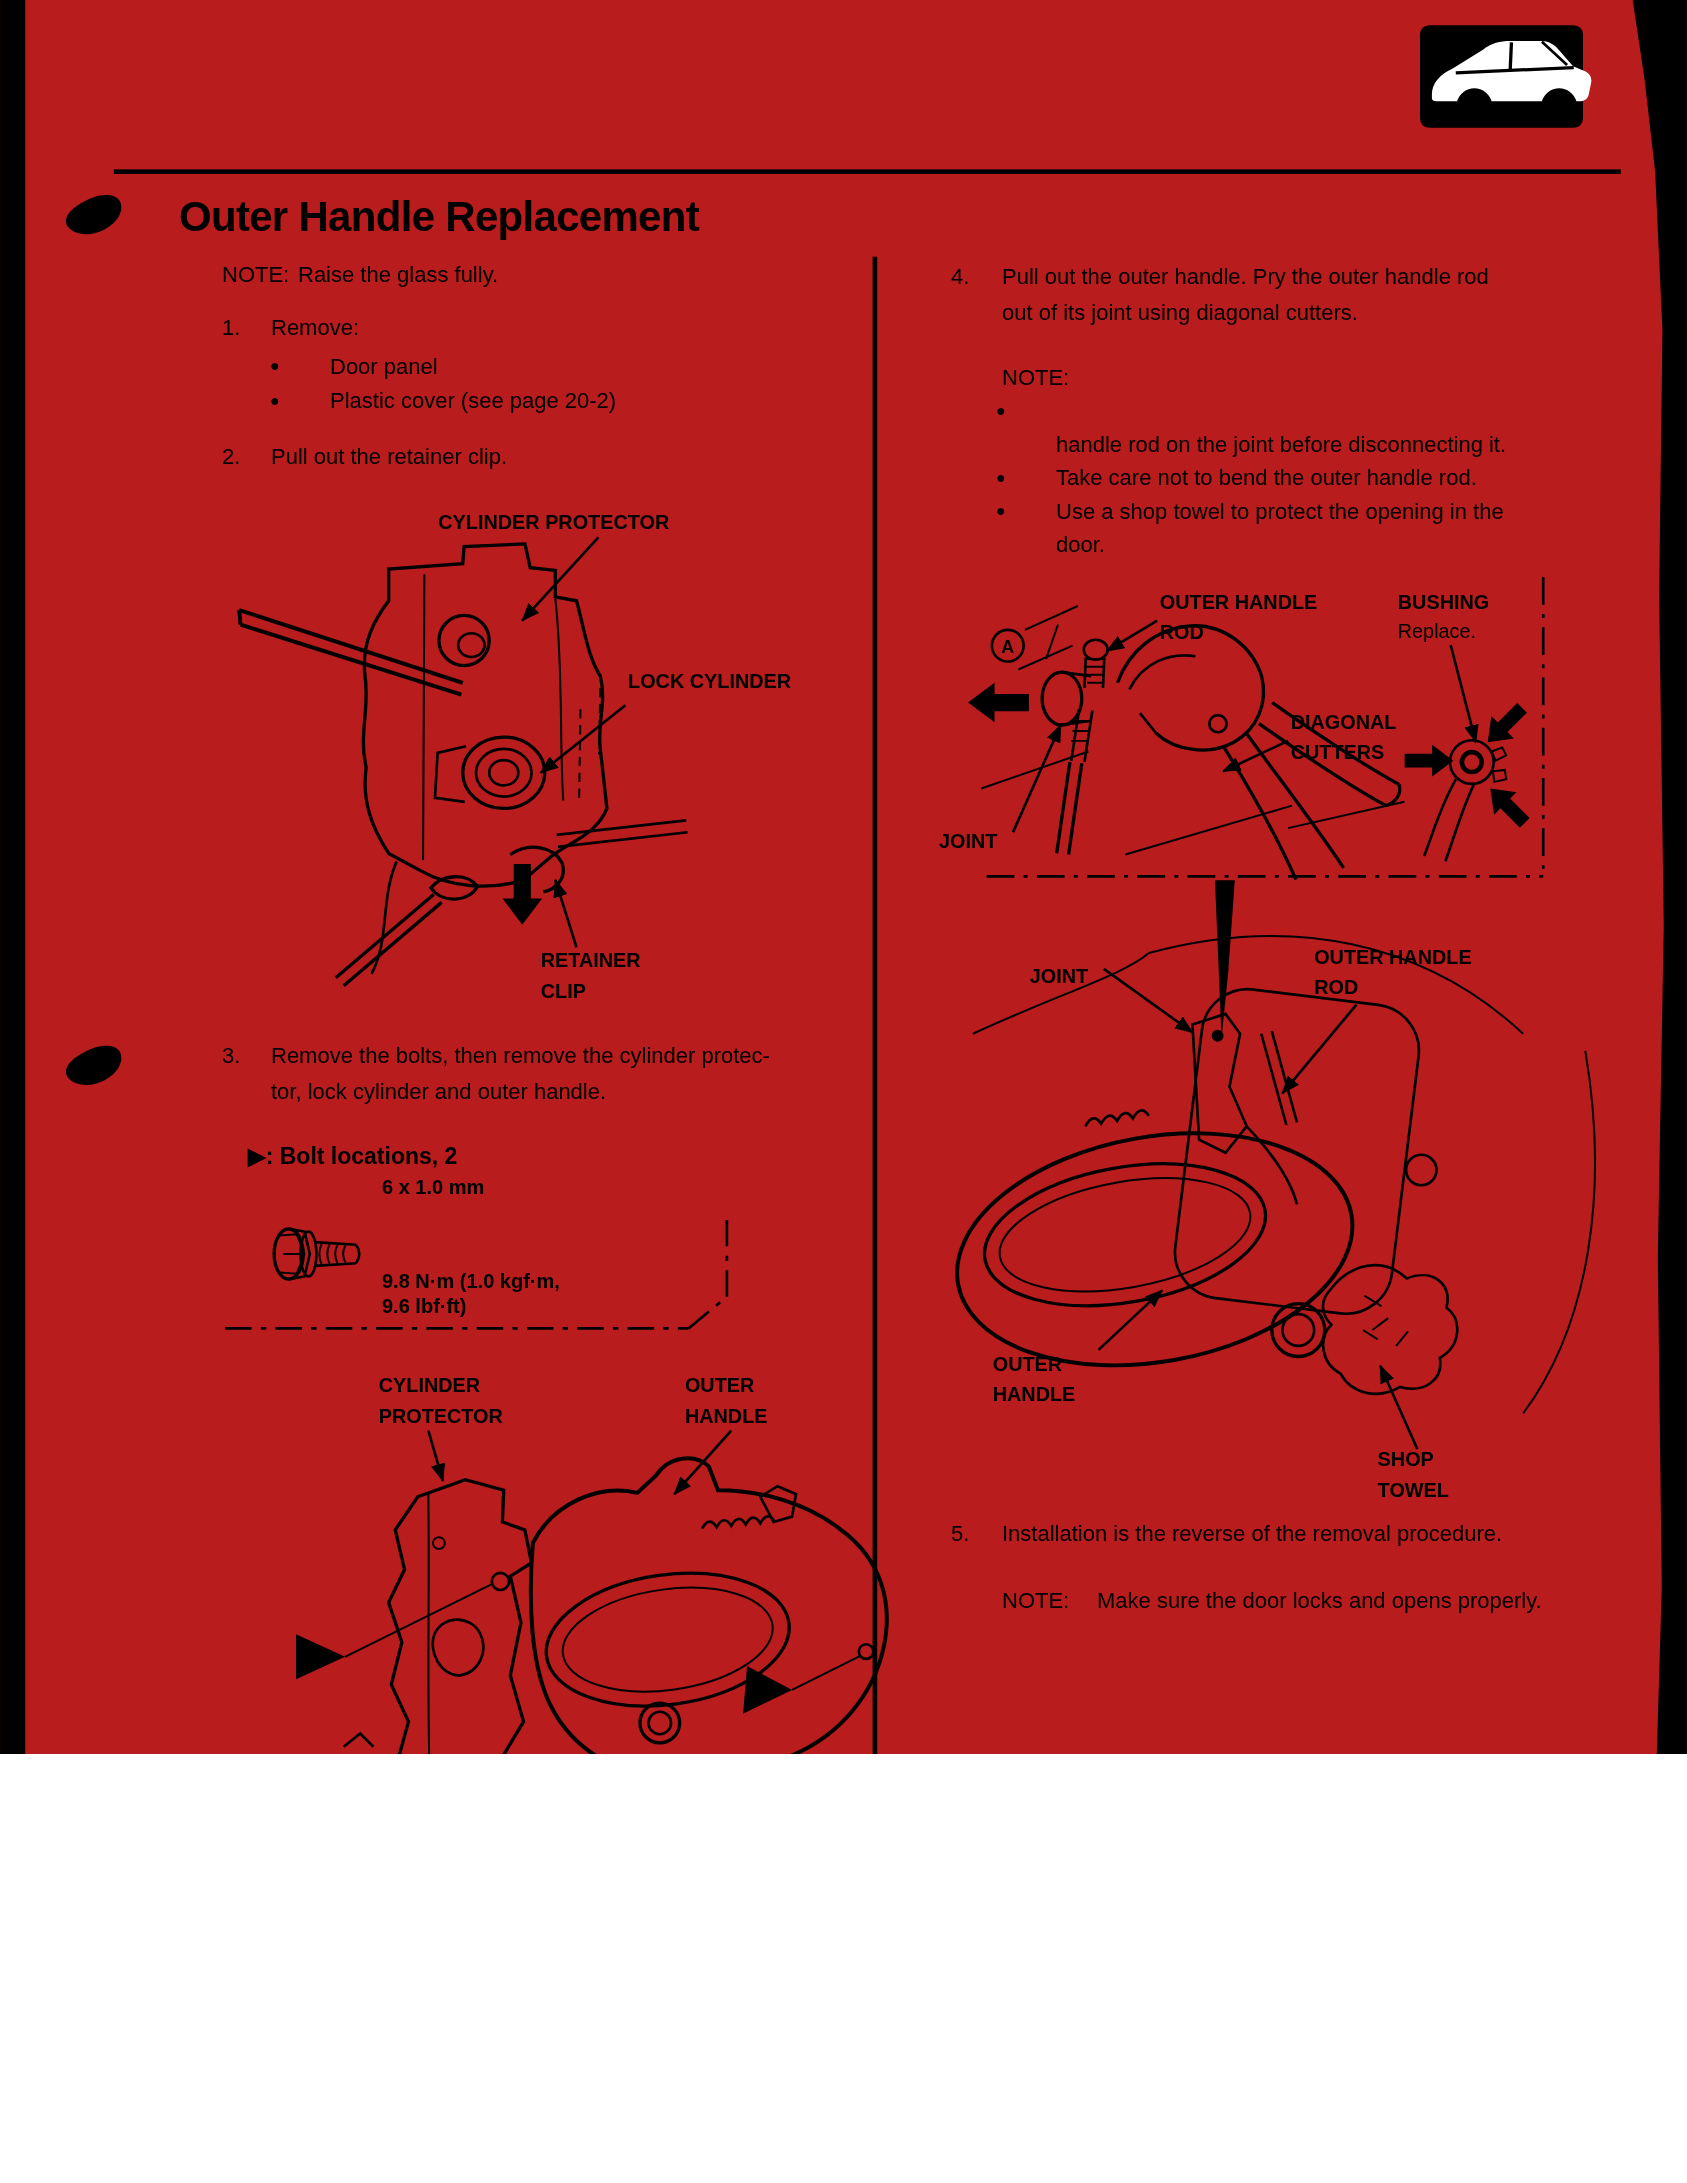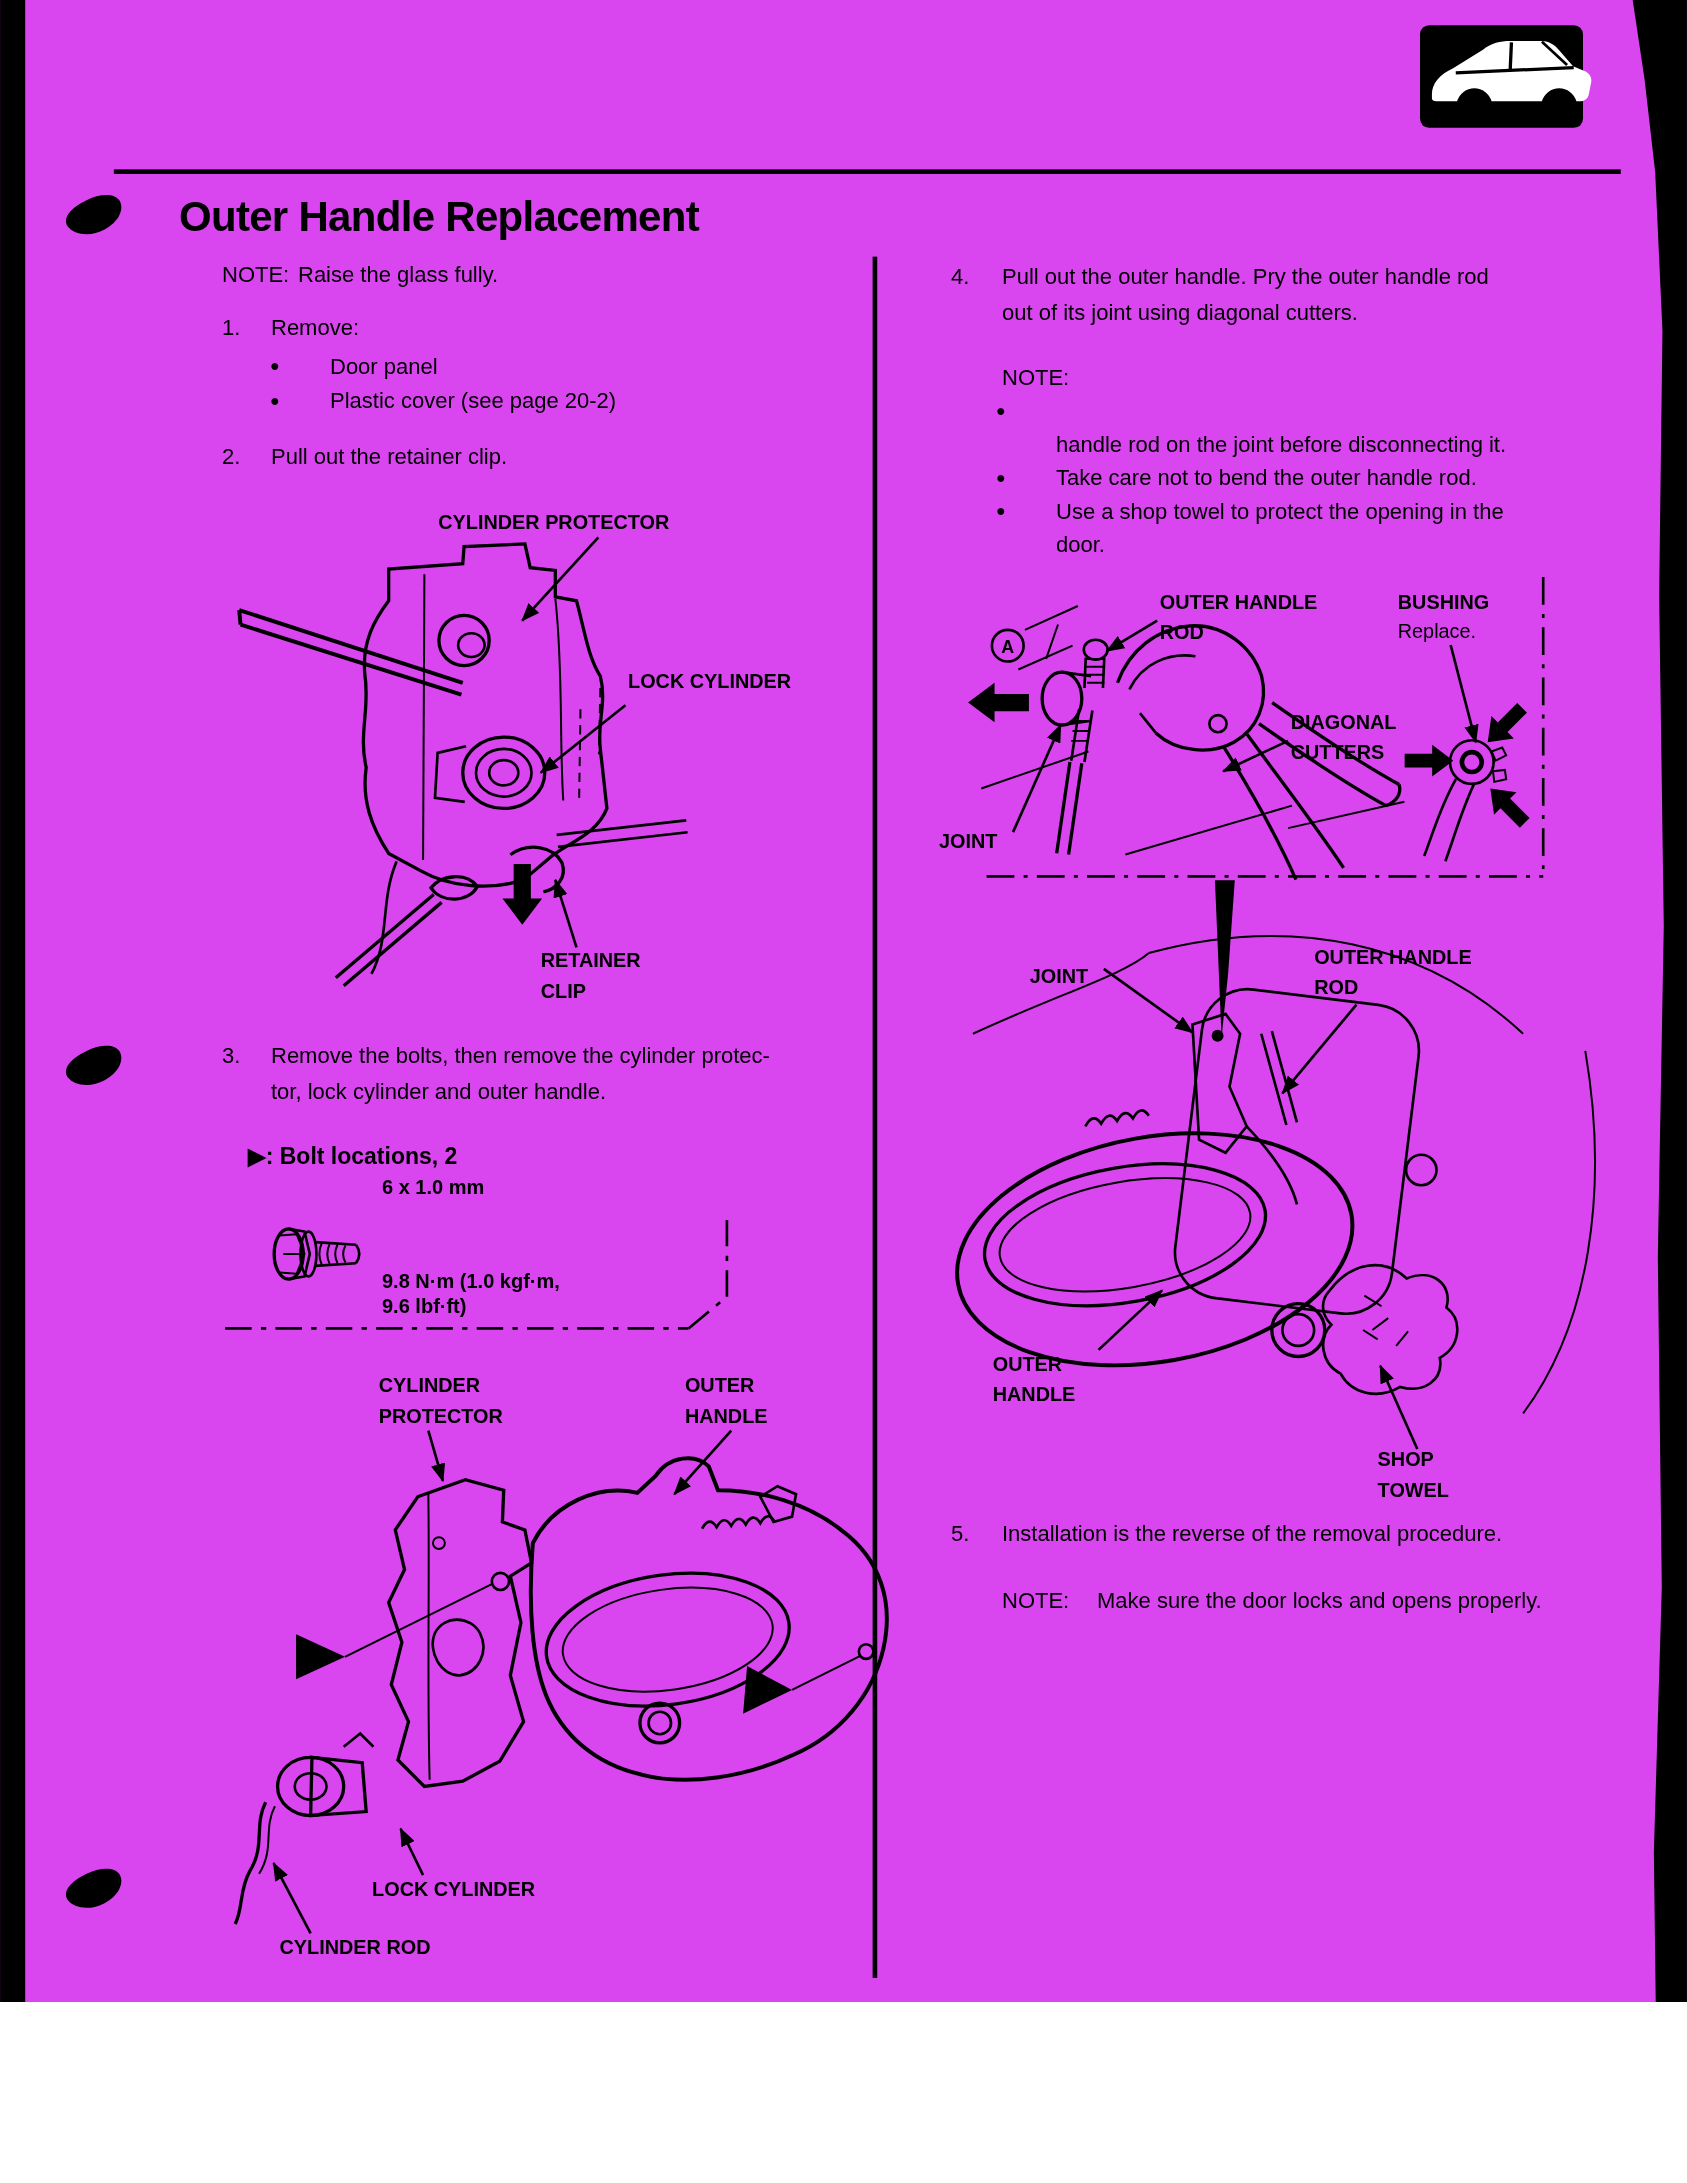--- a/index.html
+++ b/index.html
@@ -1,16 +1,16 @@
 <!DOCTYPE html>
 <html style="font-size:10.6px"><head>
 <meta charset="utf-8">
 <style>
   html,body{margin:0;padding:0;background:#fff;}
-  .page{position:relative;width:1687px;height:2002px;background:#d946ef;overflow:hidden;
+  .page{position:relative;width:1687px;height:1754px;background:#b91c1c;overflow:hidden;
         font-family:"Liberation Sans",sans-serif;color:#000;}
   .abs{position:absolute;}
   .t{font-size:22px;line-height:1.1;white-space:nowrap;margin-left:31px;}
   .title{font-size:42px;font-weight:bold;letter-spacing:-0.7px;}
   .pagenum{font-size:49px;font-weight:bold;letter-spacing:0.7px;text-align:center;}
   .marker{font-size:23px;font-weight:bold;}
   .spec{font-size:20px;font-weight:bold;}
   .bullet{font-size:16px;}
   .circle-a{display:inline-block;width:24px;height:24px;border:2px solid #000;border-radius:50%;
             font-size:16.5px;font-weight:bold;text-align:center;line-height:22.5px;vertical-align:-4.6px;margin:0 5.3px;}

